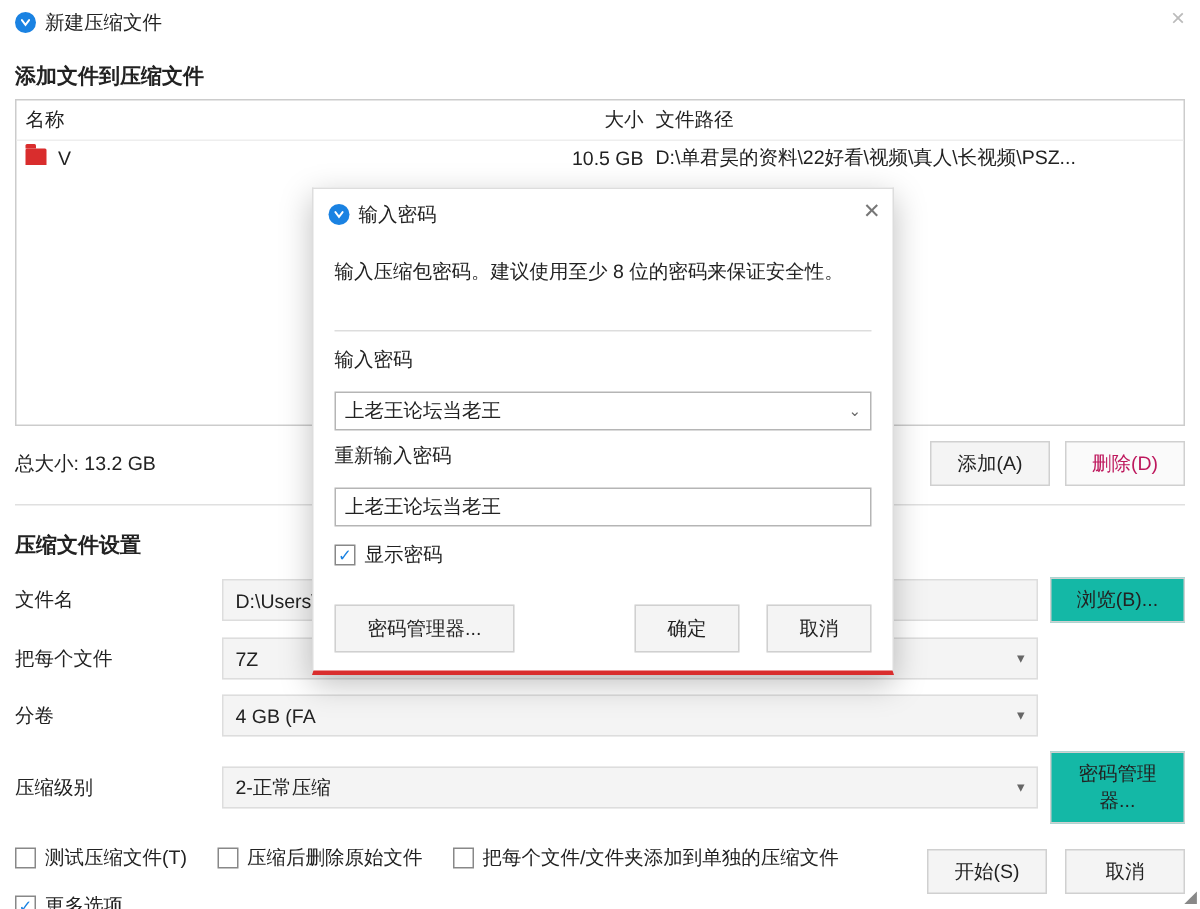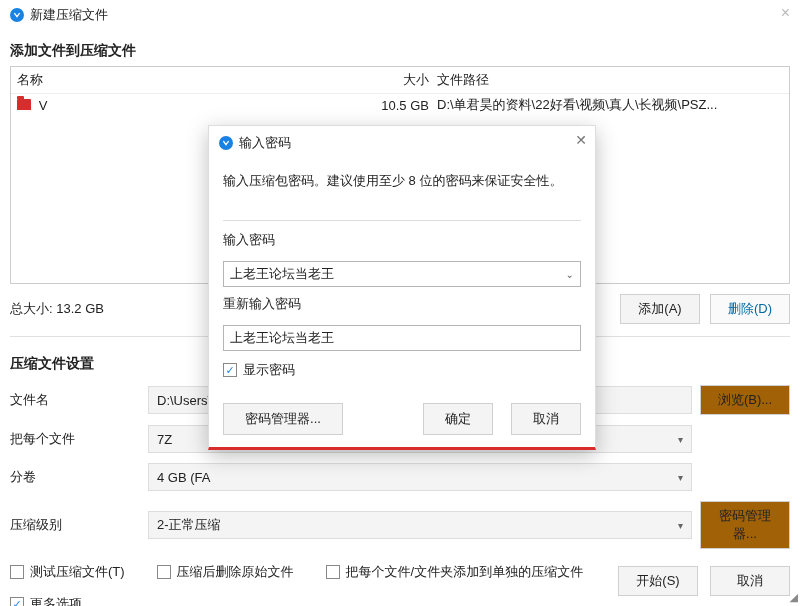--- a/index.html
+++ b/index.html
@@ -95,21 +95,21 @@
     .totals-row .spacer { flex: 1; }
     .btn {
       background: #f4f4f4;
       border: 1px solid #d0d0d0;
       padding: 5px 14px;
       font-size: 13px;
       cursor: default;
       min-width: 72px;
       text-align: center;
     }
-    .btn.disabled { color: #0369a1; background: #fafafa; }
+    .btn.disabled { color: #be185d; background: #fafafa; }
     .btn.wide { min-width: 80px; }
 
     .hr { border-top: 1px solid #e0e0e0; margin: 6px 10px; }
 
     .form-grid {
       display: grid;
       grid-template-columns: 130px 1fr 90px;
       row-gap: 10px;
       column-gap: 8px;
       padding: 6px 10px;
@@ -123,30 +123,30 @@
       height: 28px;
       display: flex;
       align-items: center;
       justify-content: space-between;
     }
     .chev {
       color: #666;
       font-size: 10px;
     }
     .btn-browse {
-      background: #a16207;
+      background: #14b8a6;
       border: 1px solid #d0d0d0;
       padding: 5px 8px;
       text-align: center;
       font-size: 13px;
     }
     .checkrow {
       display: flex;
       align-items: center;
-      gap: 32px;
+      gap: 20px;
       padding: 8px 10px;
     }
     .chk {
       display: inline-flex;
       align-items: center;
       gap: 6px;
     }
     .chkbox {
       width: 14px; height: 14px;
       border: 1px solid #888;

